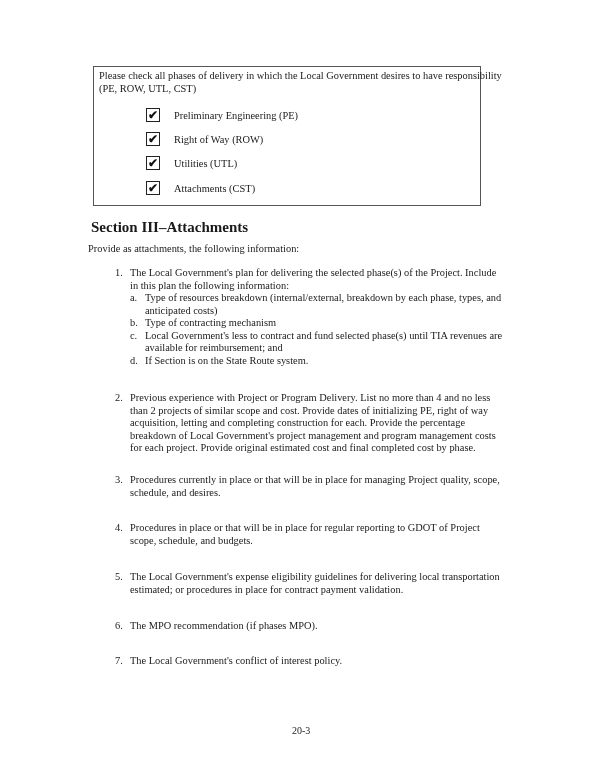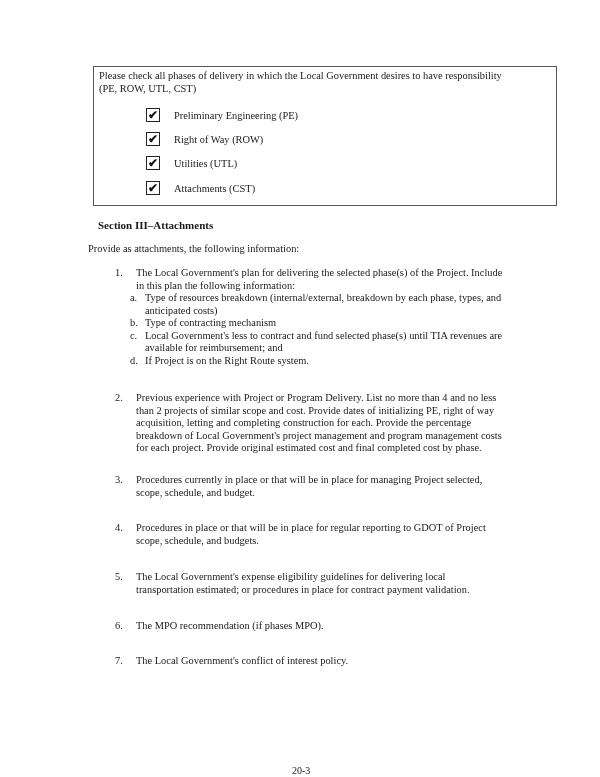--- a/index.html
+++ b/index.html
@@ -1,39 +1,39 @@
 <!DOCTYPE html>
 <html><head>
   <meta charset="utf-8">
   <style>
     html, body { margin: 0; padding: 0; }
     body {
       width: 600px; height: 777px; background: #ffffff; position: relative; overflow: hidden;
       font-family: "Liberation Serif", "DejaVu Serif", serif; color: #1a1a1a; font-size: 10.4px;
     }
     .box {
-      position: absolute; left: 93px; top: 66px; width: 464px; height: 140px;
+      position: absolute; left: 93px; top: 66px; width: 388px; height: 140px;
       border: 1px solid #555; box-sizing: border-box;
     }
     .box-intro { position: absolute; left: 5px; top: 3px; width: 404px; line-height: 12.5px; }
     .check-row { position: absolute; left: 52px; height: 16px; display: flex; align-items: center; }
     .cbox {
       width: 14px; height: 14px; border: 1.3px solid #222; box-sizing: border-box;
       display: flex; align-items: center; justify-content: center;
       font-size: 12px; font-weight: bold; line-height: 12px; color: #111;
     }
     .check-label { margin-left: 14px; }
-    .section-title { position: absolute; left: 98px; top: 219px; font-weight: bold; font-size: 11px; }
+    .section-title { position: absolute; left: 91px; top: 219px; font-weight: bold; font-size: 15px; }
     .intro { position: absolute; left: 88px; top: 243px; }
     .item { position: absolute; left: 115px; width: 390px; line-height: 12.5px; }
     .item .num { position: absolute; left: 0; top: 0; }
-    .item .txt { margin-left: 21px; }
+    .item .txt { margin-left: 15px; }
     .sub { position: relative; margin-left: 15px; padding-left: 15px; }
     .sub .letter { position: absolute; left: 0; top: 0; }
-    .page-num { position: absolute; left: 292px; top: 725px; font-size: 10px; margin-top: 40px; }
+    .page-num { position: absolute; left: 292px; top: 725px; font-size: 10px; }
   </style>
 </head>
 <body>
 
 <div class="box">
   <div class="box-intro">Please check all phases of delivery in which the Local Government desires to have responsibility (PE, ROW, UTL, CST)</div>
 
   <div class="check-row" style="top:40px;">
     <span class="cbox">
         <span>✔</span>
@@ -73,32 +73,32 @@
   <div class="sub">
     <span class="letter">b.</span>
     <div>Type of contracting mechanism</div>
   </div>
   <div class="sub">
     <span class="letter">c.</span>
     <div>Local Government's less to contract and fund selected phase(s) until TIA revenues are available for reimbursement; and</div>
   </div>
   <div class="sub">
     <span class="letter">d.</span>
-    <div>If Project is on the Right Route system.</div>
+    <div>If Section is on the State Route system.</div>
   </div>
 </div>
 
 <div class="item" style="top:392px;">
   <span class="num">2.</span>
   <div class="txt">Previous experience with Project or Program Delivery. List no more than 4 and no less than 2 projects of similar scope and cost. Provide dates of initializing PE, right of way acquisition, letting and completing construction for each. Provide the percentage breakdown of Local Government's project management and program management costs for each project.  Provide original estimated cost and final completed cost by phase.</div>
 </div>
 
 <div class="item" style="top:474px;">
   <span class="num">3.</span>
-  <div class="txt">Procedures currently in place or that will be in place for managing Project selected, scope, schedule, and budget.</div>
+  <div class="txt">Procedures currently in place or that will be in place for managing Project quality, scope, schedule, and desires.</div>
 </div>
 
 <div class="item" style="top:522px;">
   <span class="num">4.</span>
   <div class="txt">Procedures in place or that will be in place for regular reporting to GDOT of Project scope, schedule, and budgets.</div>
 </div>
 
 <div class="item" style="top:571px;">
   <span class="num">5.</span>
   <div class="txt">The Local Government's expense eligibility guidelines for delivering local transportation estimated; or procedures in place for contract payment validation.</div>

